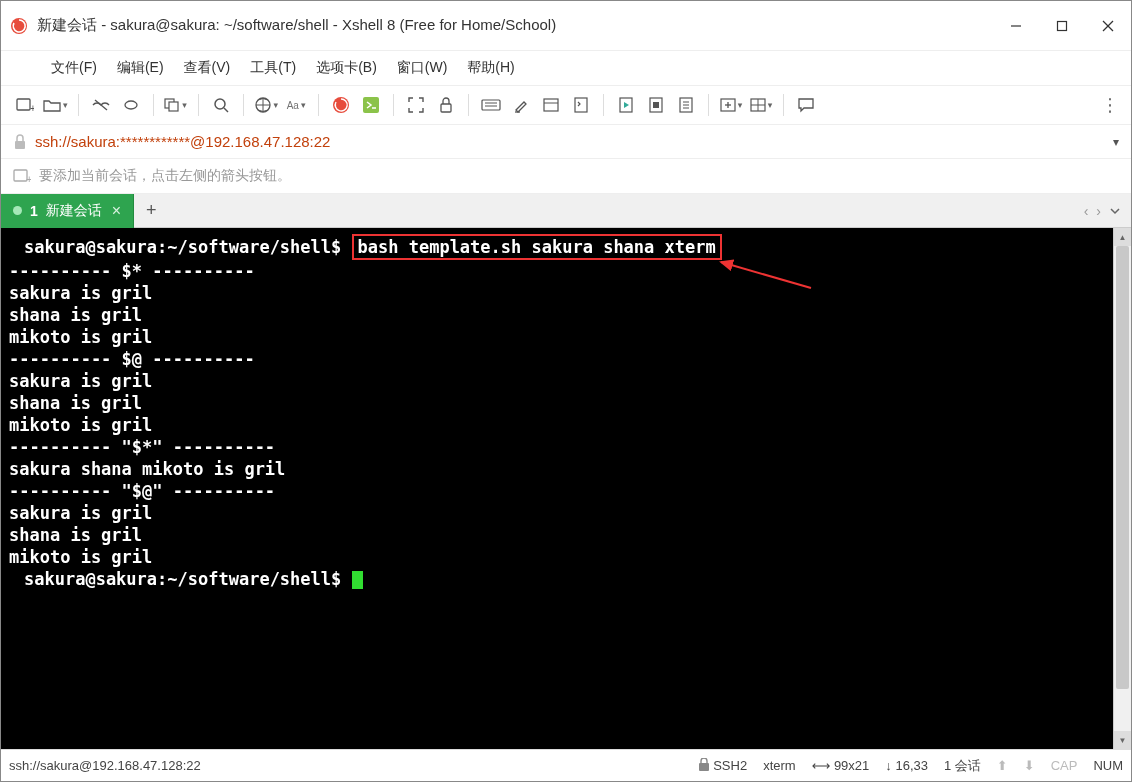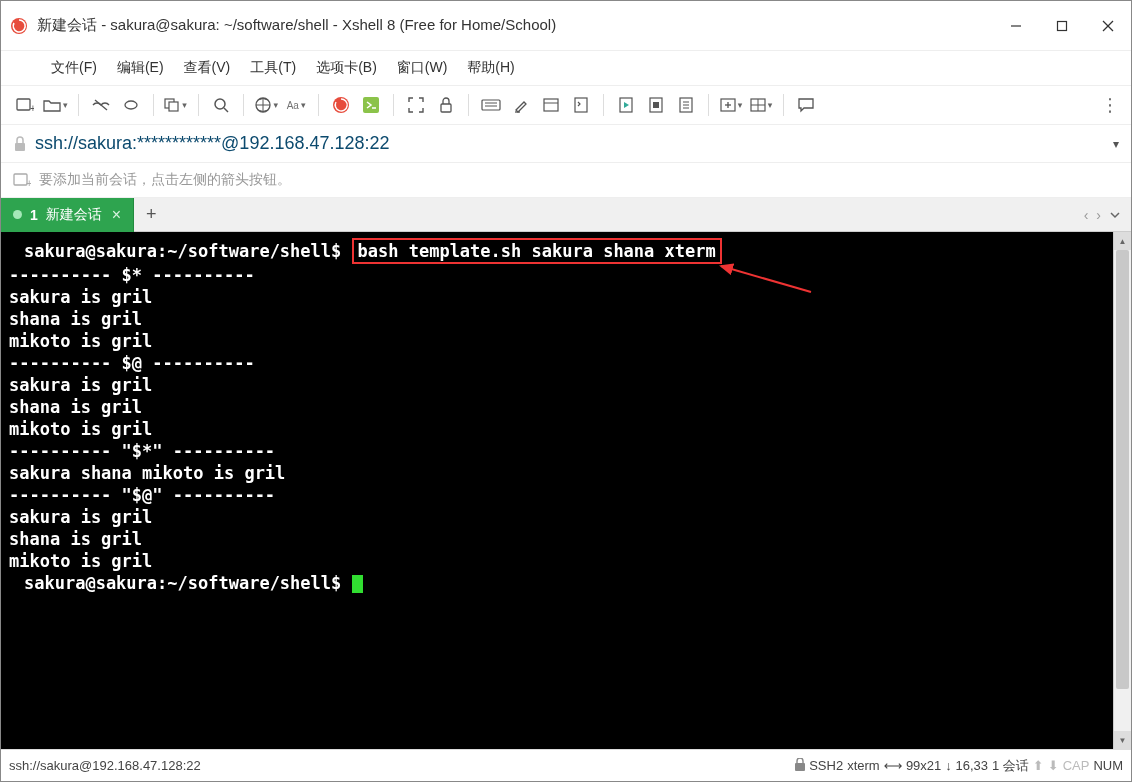--- a/index.html
+++ b/index.html
@@ -11,42 +11,42 @@
 .titlebar .win-btn { width: 46px; height: 38px; display: flex; align-items: center; justify-content: center; color: #333; cursor: pointer; }
 .menubar { height: 34px; display: flex; align-items: center; padding: 0 10px; gap: 4px; background: #fff; margin-left: 32px; }
 .menubar .menu-item { padding: 4px 8px; font-size: 14px; color: #333; cursor: pointer; }
 .toolbar { height: 40px; display: flex; align-items: center; padding: 0 10px; gap: 2px; border-top: 1px solid #eee; border-bottom: 1px solid #eee; }
 .toolbar .tb-btn { min-width: 28px; height: 28px; display: flex; align-items: center; justify-content: center; color: #555; cursor: pointer; border-radius: 3px; padding: 0 2px; }
 .toolbar .tb-sep { width: 1px; height: 22px; background: #ddd; margin: 0 6px; }
 .toolbar .dd::after { content: "▾"; font-size: 9px; margin-left: 2px; color: #666; }
 .dots-btn { margin-left: auto; font-size: 18px; color: #666; cursor: pointer; padding: 4px; letter-spacing: -2px; }
 .addressbar { display: flex; align-items: center; padding: 8px 12px; gap: 8px; border-bottom: 1px solid #eee; }
 .addressbar .lock-icon { color: #999; }
-.addressbar .url-text { flex: 1; font-size: 18px; color: #0c4a6e; }
+.addressbar .url-text { flex: 1; font-size: 15px; color: #c2410c; }
 .addressbar .dd-arrow { color: #555; cursor: pointer; font-size: 12px; }
 .hintbar { display: flex; align-items: center; padding: 8px 12px; gap: 8px; border-bottom: 1px solid #eee; color: #999; font-size: 14px; }
 .tabbar { display: flex; align-items: center; background: #f0f0f0; height: 34px; border-bottom: 1px solid #ccc; }
 .tab { display: flex; align-items: center; height: 34px; padding: 0 10px 0 12px; gap: 8px; background: #2ea44f; color: #fff; font-size: 14px; cursor: pointer; border-right: 1px solid #228b3e;}
 .tab .dot { width: 9px; height: 9px; border-radius: 50%; background: #a5e8b8; }
 .tab .tab-close { font-size: 16px; line-height: 1; color: #d9f2e0; cursor: pointer; padding: 0 2px;}
 .tab-add { width: 34px; height: 34px; display: flex; align-items: center; justify-content: center; font-size: 18px; color: #555; cursor: pointer; }
 .tabbar-right { margin-left: auto; display: flex; align-items: center; gap: 8px; padding-right: 10px; color: #999; }
 .tabbar-right span { cursor: pointer; font-size: 14px; }
 .terminal-wrap { flex: 1; display: flex; background: #000; position: relative; min-height: 0; }
 .terminal { flex: 1; font-family: "Consolas", "DejaVu Sans Mono", monospace; font-size: 17px; line-height: 22px; color: #fff; padding: 6px 8px; white-space: pre; overflow: hidden; font-weight: bold;}
 .terminal .prompt { color: #fff; margin-left: 15px; }
 .terminal .hl-box { border: 2px solid #e33; padding: 0 4px; color: #fff; display:inline-block; }
 .terminal .cursor { display:inline-block; width: 11px; height: 18px; background: #31de31; vertical-align: text-bottom; }
 .scrollbar { position: absolute; right: 0; top: 0; bottom: 0; width: 18px; background: #f0f0f0; border-left: 1px solid #ccc; }
 .scrollbar .thumb-top { position: absolute; top: 0; left: 0; right: 0; height: 18px; background: #ddd; display:flex; align-items:center; justify-content:center; font-size:8px; color: #666;}
 .scrollbar .thumb { position: absolute; top: 18px; left: 2px; right: 2px; bottom: 60px; background: #c8c8c8; border-radius: 2px;}
 .scrollbar .thumb-bot { position: absolute; bottom: 0; left: 0; right: 0; height: 18px; background: #ddd; display:flex; align-items:center; justify-content:center; font-size:8px; color: #666;}
 .arrow-annot { position: absolute; left: 700px; top: 30px; pointer-events: none; }
 .statusbar { height: 32px; display: flex; align-items: center; padding: 0 8px; font-size: 13px; color: #444; border-top: 1px solid #ddd; background: #fff; gap: 12px; }
-.statusbar .sb-right { margin-left: auto; display: flex; gap: 4px; align-items: center; }
+.statusbar .sb-right { margin-left: auto; display: flex; gap: 16px; align-items: center; }
 .statusbar .dim { color: #bbb; }
 svg { display: block; }
 </style>
 </head>
 <body>
 
 <div class="titlebar">
   <span class="app-icon">
     <svg width="20" height="20" viewBox="0 0 20 20">
         <circle cx="10" cy="10" r="8" fill="#e74c3c"></circle>

